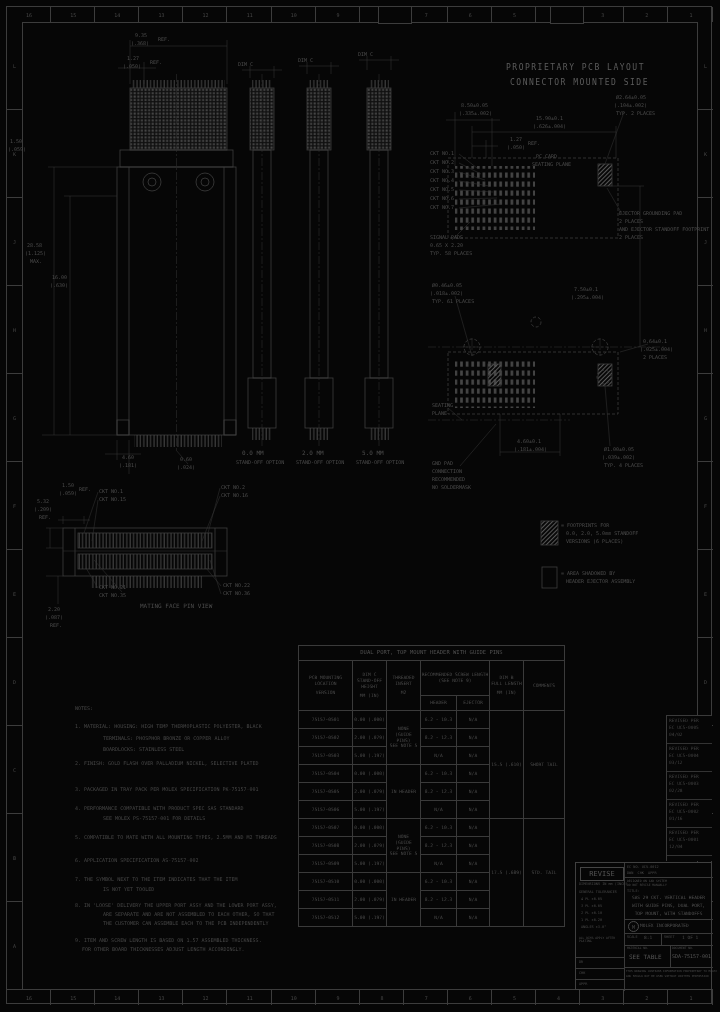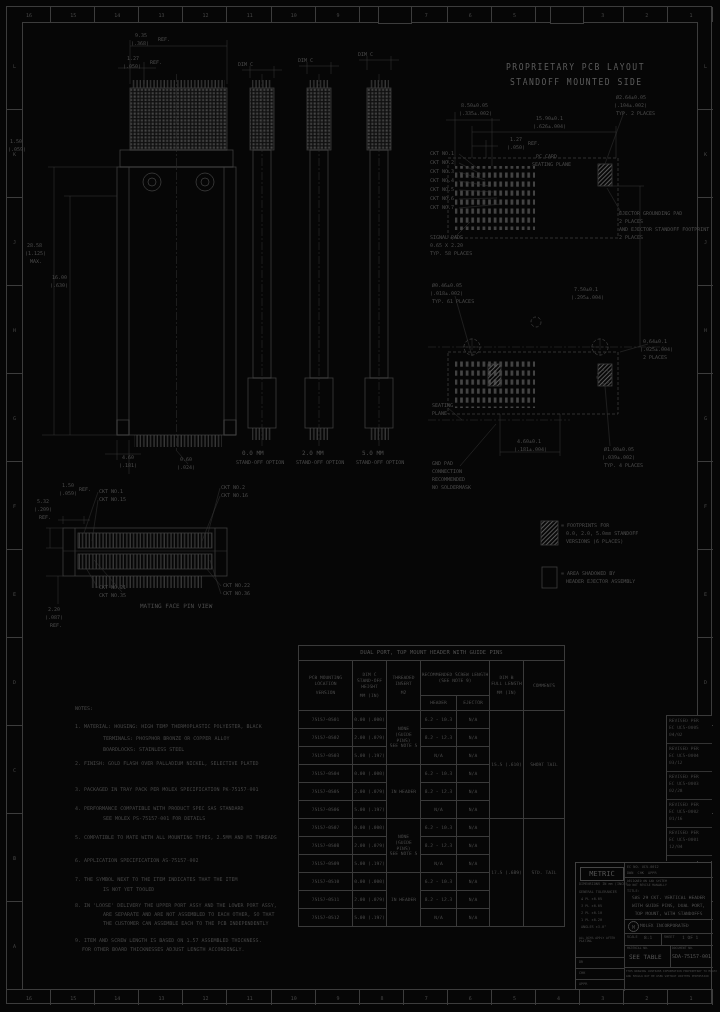--- a/index.html
+++ b/index.html
@@ -449,21 +449,21 @@
       </div>
       <div class="rev-entry">
         <span>REVISED PER</span>
         <span>EC UC5-0001</span>
         <span>12/04</span>
       </div>
     </div>
 
   <div id="titleblock">
     <div class="metric-box">
-        <span>METRIC</span>
+        <span>REVISE</span>
       </div>
     <span class="abs" style="left:3px;top:20px;font-size:3.5px">DIMENSIONS IN mm (INCH)</span>
     <span class="abs" style="left:3px;top:28px;font-size:3.5px">GENERAL TOLERANCES</span>
     <span class="abs" style="left:5px;top:35px;font-size:3.5px">4 PL ±0.05</span>
     <span class="abs" style="left:5px;top:42px;font-size:3.5px">3 PL ±0.05</span>
     <span class="abs" style="left:5px;top:49px;font-size:3.5px">2 PL ±0.10</span>
     <span class="abs" style="left:5px;top:56px;font-size:3.5px">1 PL ±0.20</span>
     <span class="abs" style="left:5px;top:63px;font-size:3.5px">ANGLES ±3.0°</span>
     <span class="abs" style="left:3px;top:74px;font-size:3px;white-space:normal;width:42px">ALL DIMS APPLY AFTER PLATING</span>
     <div class="hline" style="left:0;top:94px;width:48px"></div>
@@ -498,21 +498,21 @@
     <span class="abs" style="left:53px;top:91px;font-size:6px;color:#565656">SEE TABLE</span>
     <div class="vline" style="left:94px;top:82px;height:22px"></div>
     <span class="abs" style="left:96px;top:84px;font-size:3px">DOCUMENT NO.</span>
     <span class="abs" style="left:96px;top:91px;font-size:5px;color:#565656">SDA-75157-001</span>
     <div class="hline" style="left:48px;top:104px;width:89px"></div>
     <span class="abs" style="left:50px;top:107px;font-size:2.8px">THIS DRAWING CONTAINS INFORMATION PROPRIETARY TO MOLEX</span>
     <span class="abs" style="left:50px;top:112px;font-size:2.8px">AND SHOULD NOT BE USED WITHOUT WRITTEN PERMISSION</span>
   </div>
 
 <span class="lbl big" style="left: 506px; top: 64px;">PROPRIETARY PCB LAYOUT</span>
-    <span class="lbl big" style="left: 510px; top: 79px;">STANDOFF MOUNTED SIDE</span>
+    <span class="lbl big" style="left: 510px; top: 79px;">CONNECTOR MOUNTED SIDE</span>
     <span class="lbl" style="left: 135px; top: 33px;">9.35</span>
     <span class="lbl" style="left: 131px; top: 41px;">(.368)</span>
     <span class="lbl" style="left: 158px; top: 37px;">REF.</span>
     <span class="lbl" style="left: 127px; top: 56px;">1.27</span>
     <span class="lbl" style="left: 123px; top: 64px;">(.050)</span>
     <span class="lbl" style="left: 150px; top: 60px;">REF.</span>
     <span class="lbl" style="left: 10px; top: 139px;">1.50</span>
     <span class="lbl" style="left: 8px; top: 147px;">(.059)</span>
     <span class="lbl" style="left: 27px; top: 243px;">28.58</span>
     <span class="lbl" style="left: 25px; top: 251px;">(1.125)</span>

